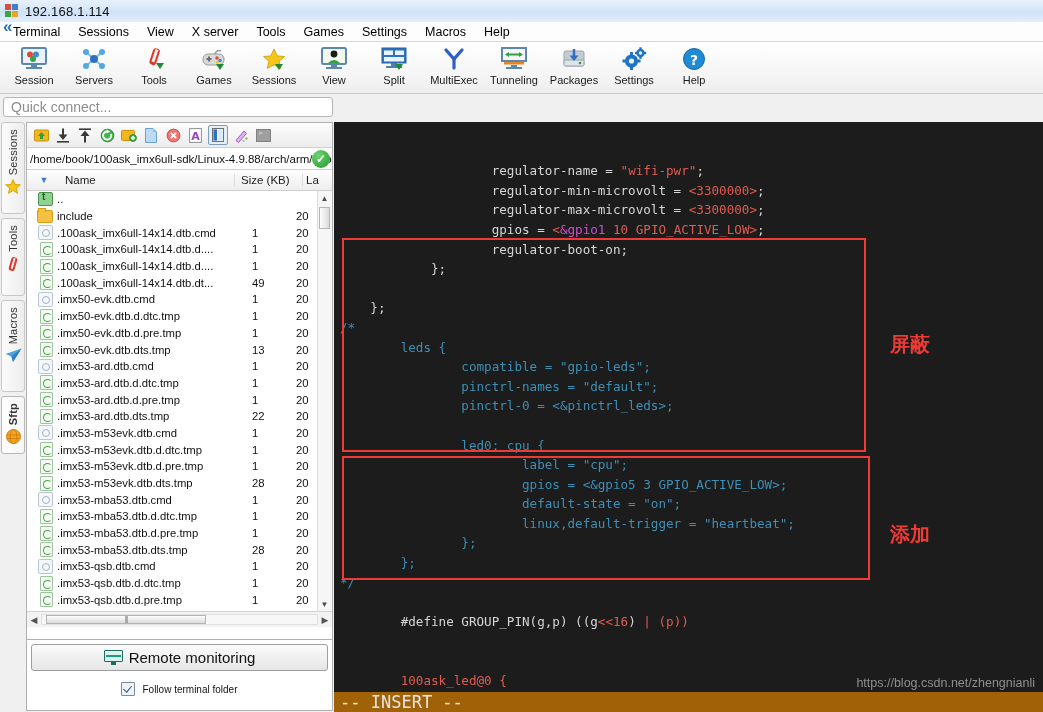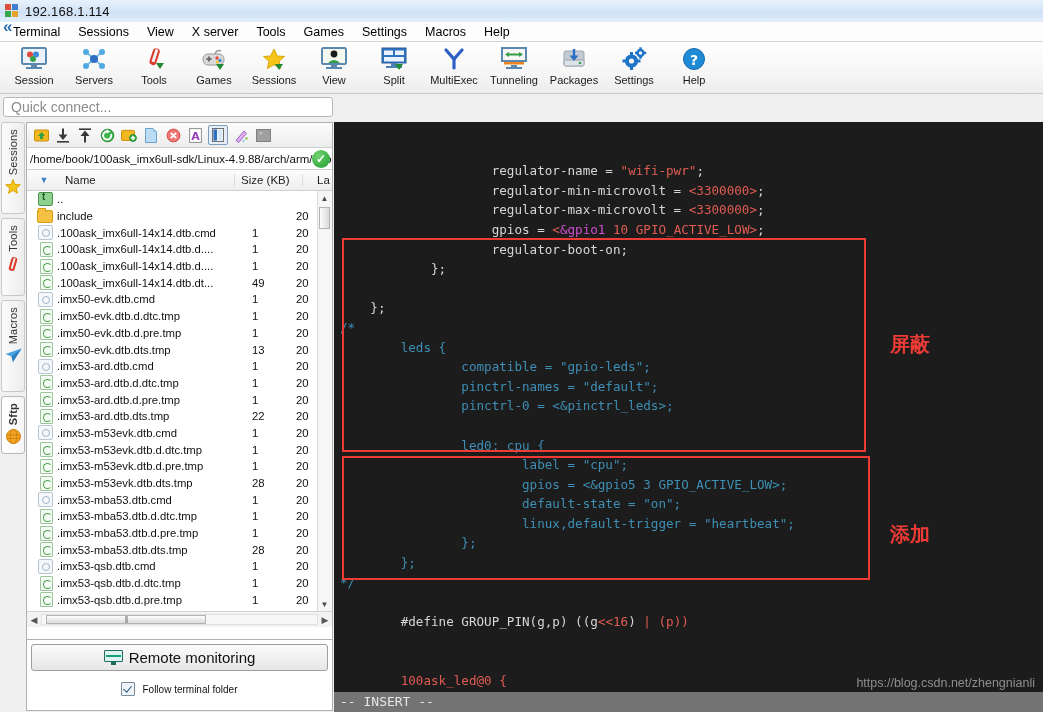--- a/index.html
+++ b/index.html
@@ -92,21 +92,21 @@
     color:#fff;font-size:12px;display:flex;align-items:center;justify-content:center;font-weight:bold;
   }
   .cols{
     height:20px;background:linear-gradient(to bottom,#fdfdfd,#eeeeee);
     border-bottom:1px solid #cfcfcf;display:flex;align-items:center;font-size:11.5px;color:#222;
     position:relative;
   }
   .cols .c-sort{width:34px;text-align:center;color:#3c7fc6;font-size:9px;}
   .cols .c-name{flex:1;padding-left:4px;}
   .cols .c-size{width:68px;border-left:1px solid #dcdcdc;padding-left:6px;box-sizing:border-box;}
-  .cols .c-date{width:30px;border-left:1px solid #dcdcdc;padding-left:14px;box-sizing:border-box;}
+  .cols .c-date{width:30px;border-left:1px solid #dcdcdc;padding-left:3px;box-sizing:border-box;}
 
   .filelist{
     position:relative;height:420px;overflow:hidden;background:#fff;
   }
   .frow{display:flex;align-items:center;height:16.7px;font-size:11.3px;color:#111;white-space:nowrap;}
   .frow .fic{width:30px;display:flex;justify-content:flex-end;padding-right:4px;box-sizing:border-box;}
   .frow .fnm{flex:1;overflow:hidden;}
   .frow .fsz{width:44px;text-align:left;}
   .frow .fdt{width:36px;text-align:left;color:#111;}
 
@@ -198,22 +198,22 @@
   .tline{height:19.6px;padding-left:6px;box-sizing:border-box;}
   
   .t-def{color:#d6d6d6;}
   .t-str{color:#e05c52;}
   .t-num{color:#e05c52;}
   .t-cmt{color:#3e8fb5;}
   .t-mag{color:#cf4ecf;}
 
   .statusline{
     position:absolute;left:334px;top:692px;width:709px;height:20px;
-    background:#737373;color:#e6e6e6;
-    font-family:"DejaVu Sans Mono","Liberation Mono",monospace;font-size:13px;
+    background:#a16207;color:#e6e6e6;
+    font-family:"DejaVu Sans Mono","Liberation Mono",monospace;font-size:17px;
     padding-left:6px;box-sizing:border-box;line-height:20px;
   }
 
   .annbox{position:absolute;border:2px solid #ef3b36;box-sizing:border-box;pointer-events:none;}
   .anntext{
     position:absolute;color:#ef3b36;font-size:20px;
     font-family:"DejaVu Sans","Liberation Sans",sans-serif;font-weight:700;margin-top:8px;
   }
   .watermark{
     position:absolute;right:8px;bottom:22px;color:#8e8e8e;font-size:12.5px;

